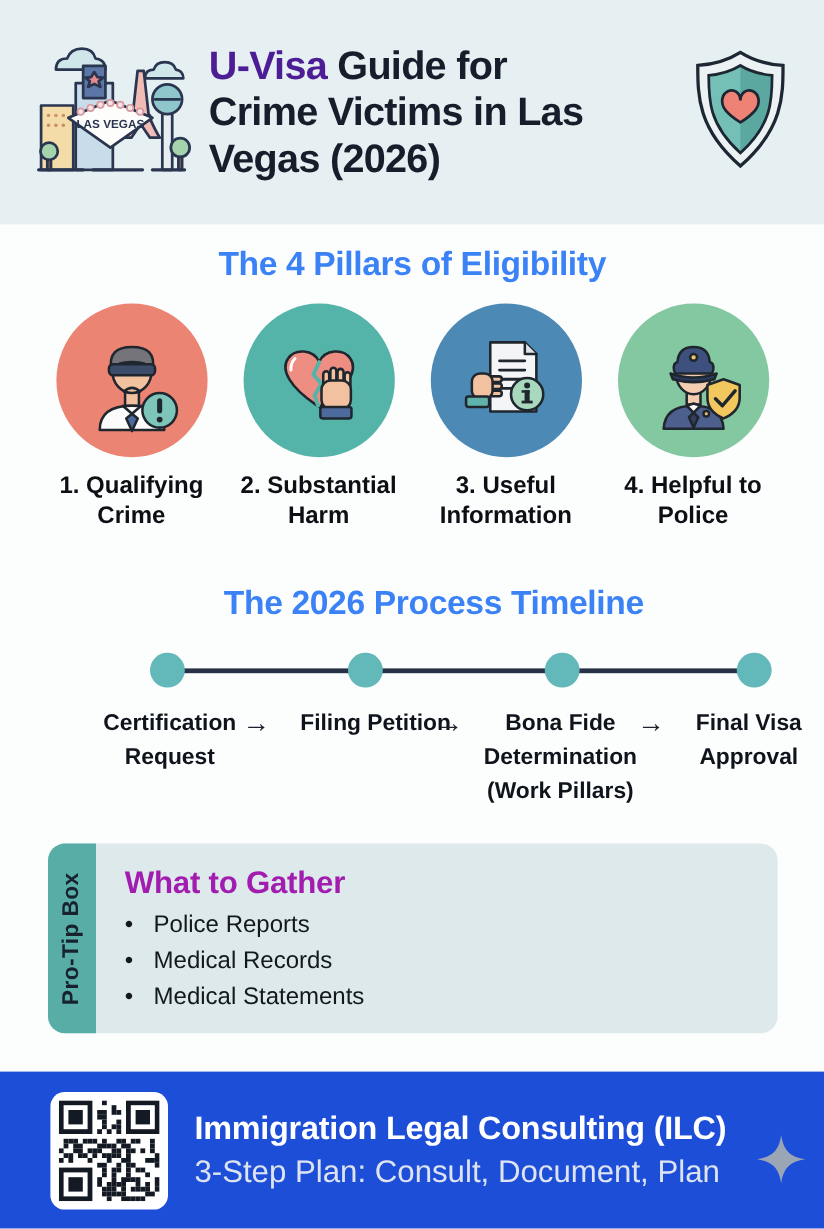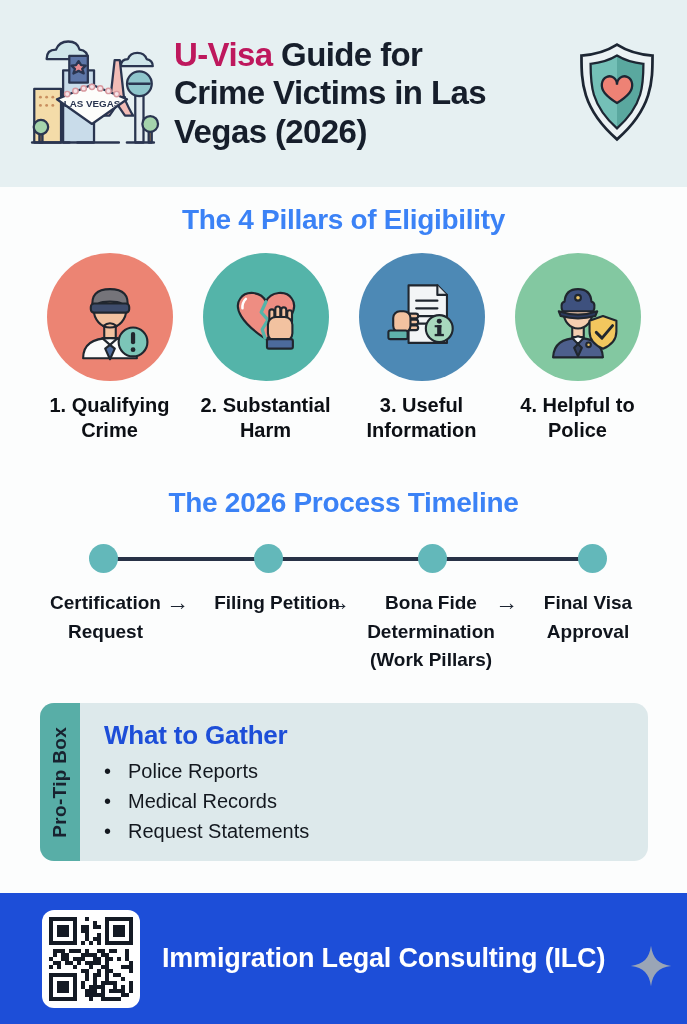--- a/index.html
+++ b/index.html
@@ -23,21 +23,21 @@
   
   .pillars { height:278px; box-sizing:border-box; padding-top:17px; }
   .pillars-row { display:flex; justify-content:center; margin-top:17px; }
   .pillar { width:156px; display:flex; flex-direction:column; align-items:center; }
   .pillar-circle { width:126px; height:128px; border-radius:50%;
                    display:flex; align-items:center; justify-content:center; }
   .pillar-label { margin-top:12px; width:150px; text-align:center;
                   font-size:20px; font-weight:bold; line-height:1.25; color:#0c0f14; }
 
   
-  .timeline { height:228px; box-sizing:border-box; padding-top:22px; }
+  .timeline { height:228px; box-sizing:border-box; padding-top:22px;padding-left:36px; }
   .tl-track { position:relative; height:30px; margin-top:25px; }
   .tl-line  { position:absolute; left:103px; width:489px; top:13px; height:4px; }
   .tl-dot   { position:absolute; top:0; width:29px; height:29px; border-radius:50%; }
   .tl-dot0 { left:89px; }  .tl-dot1 { left:254px; }
   .tl-dot2 { left:418px; } .tl-dot3 { left:578px; }
   .tl-steps { position:relative; margin-top:15px; height:100px; }
   .tl-step  { position:absolute; top:0; text-align:center; font-size:19px;
               font-weight:bold; line-height:1.5; color:#0f141c; }
   .tl-step0 { left:28px;  width:155px; }
   .tl-step1 { left:192px; width:140px;margin-left:15px; }
@@ -49,21 +49,21 @@
   
   .protip-wrap { height:200px; box-sizing:border-box; padding:10px 39px 0 40px; }
   .protip-box { position:relative; height:158px; border-radius:14px; }
   .protip-tab { position:absolute; left:0; top:0; bottom:0; width:40px;
                 border-radius:14px 0 0 14px; display:flex; align-items:center;
                 justify-content:center; }
   .protip-tab span { writing-mode:vertical-rl; transform:rotate(180deg);
                      font-weight:bold; font-size:19px; letter-spacing:0.3px;
                      color:#18222f; white-space:nowrap; }
   .protip-content { padding:17px 18px 0 64px; }
-  .protip-heading { font-size:26px; font-weight:bold; letter-spacing:-0.2px; color:#1d4ed8; }
+  .protip-heading { font-size:26px; font-weight:bold; letter-spacing:-0.2px; color:#a21caf; }
   .protip-list { margin-top:9px; }
   .protip-item { display:flex; font-size:20px; color:#13181f; margin-top:7px; }
   .protip-item .bullet { width:24px; flex:none; }
 
   
   .footer { height:131px; display:flex; align-items:center; position:relative;
             box-sizing:border-box; padding:0 36px 0 42px; }
   .qr-box { width:98px; height:98px; background:#ffffff; border-radius:12px;
             display:flex; align-items:center; justify-content:center; flex:none; }
   .footer-text { margin-left:22px; }
@@ -114,21 +114,21 @@
           <circle cx="14.5" cy="99" r="7" fill="#a5d4ac"></circle>
           <rect x="119" y="103" width="3" height="11" fill="#8a6b4f"></rect>
           <circle cx="120.5" cy="96" r="7.6" fill="#a5d4ac"></circle>
           <path d="M6 114 h36 M50 114 h40 M98 114 h26" fill="none" stroke-width="2.6"></path>
         </g>
         <text x="64" y="80" text-anchor="middle" font-size="9.5" font-weight="bold" fill="#2a3550">LAS VEGAS</text>
       </svg>
     </span>
 
     <div class="header-title">
-      <span class="accent" style="color: #be185d; margin-top: 44px;">U-Visa</span><span> Guide for Crime Victims in Las Vegas (2026)</span>
+      <span class="accent" style="color: #4c1d95; margin-top: 44px;">U-Visa</span><span> Guide for Crime Victims in Las Vegas (2026)</span>
     </div>
 
     <span class="shield-wrap">
       <svg viewBox="0 0 100 112" width="92" height="102">
         <defs>
           <clipPath id="clip-inner-shield">
             <path d="M50 16 C58 21 68 24 79 25 C79 47 79 70 50 96 C21 70 21 47 21 25 C32 24 42 21 50 16 Z"></path>
           </clipPath>
         </defs>
         <path d="M50 4 C61 11 74 15 89 16 C89 44 89 74 50 108 C11 74 11 44 11 16 C26 15 39 11 50 4 Z" fill="#ecf2f4" stroke="#1d2633" stroke-width="3"></path>
@@ -271,21 +271,21 @@
           <div class="protip-item">
             <span class="bullet">•</span>
             <span>Police Reports</span>
           </div>
           <div class="protip-item">
             <span class="bullet">•</span>
             <span>Medical Records</span>
           </div>
           <div class="protip-item">
             <span class="bullet">•</span>
-            <span>Request Statements</span>
+            <span>Medical Statements</span>
           </div>
         </div>
       </div>
     </div>
   </div>
 
   <div class="footer" style="background-color: #1d4ed8;">
     <div class="qr-box">
       <svg id="qr-svg" viewBox="0 0 84 84" width="84" height="84">
           <g fill="#141a24">
@@ -419,20 +419,21 @@
             <rect fill="#ffffff" x="60" y="4" width="20" height="20"></rect>
             <rect x="64" y="8" width="12" height="12"></rect>
             <rect x="0" y="56" width="28" height="28"></rect>
             <rect fill="#ffffff" x="4" y="60" width="20" height="20"></rect>
             <rect x="8" y="64" width="12" height="12"></rect>
           </g>
         </svg>
     </div>
     <div class="footer-text">
       <div class="footer-org">Immigration Legal Consulting (ILC)</div>
+      <div class="footer-tagline">3-Step Plan: Consult, Document, Plan</div>
     </div>
     <span class="sparkle">
       <svg viewBox="0 0 48 48" width="44" height="44">
         <path d="M24 2 C26 16 32 22 46 24 C32 26 26 32 24 46 C22 32 16 26 2 24 C16 22 22 16 24 2 Z" fill="#9aa5b6"></path>
       </svg>
     </span>
   </div>
 
 </div>
 

